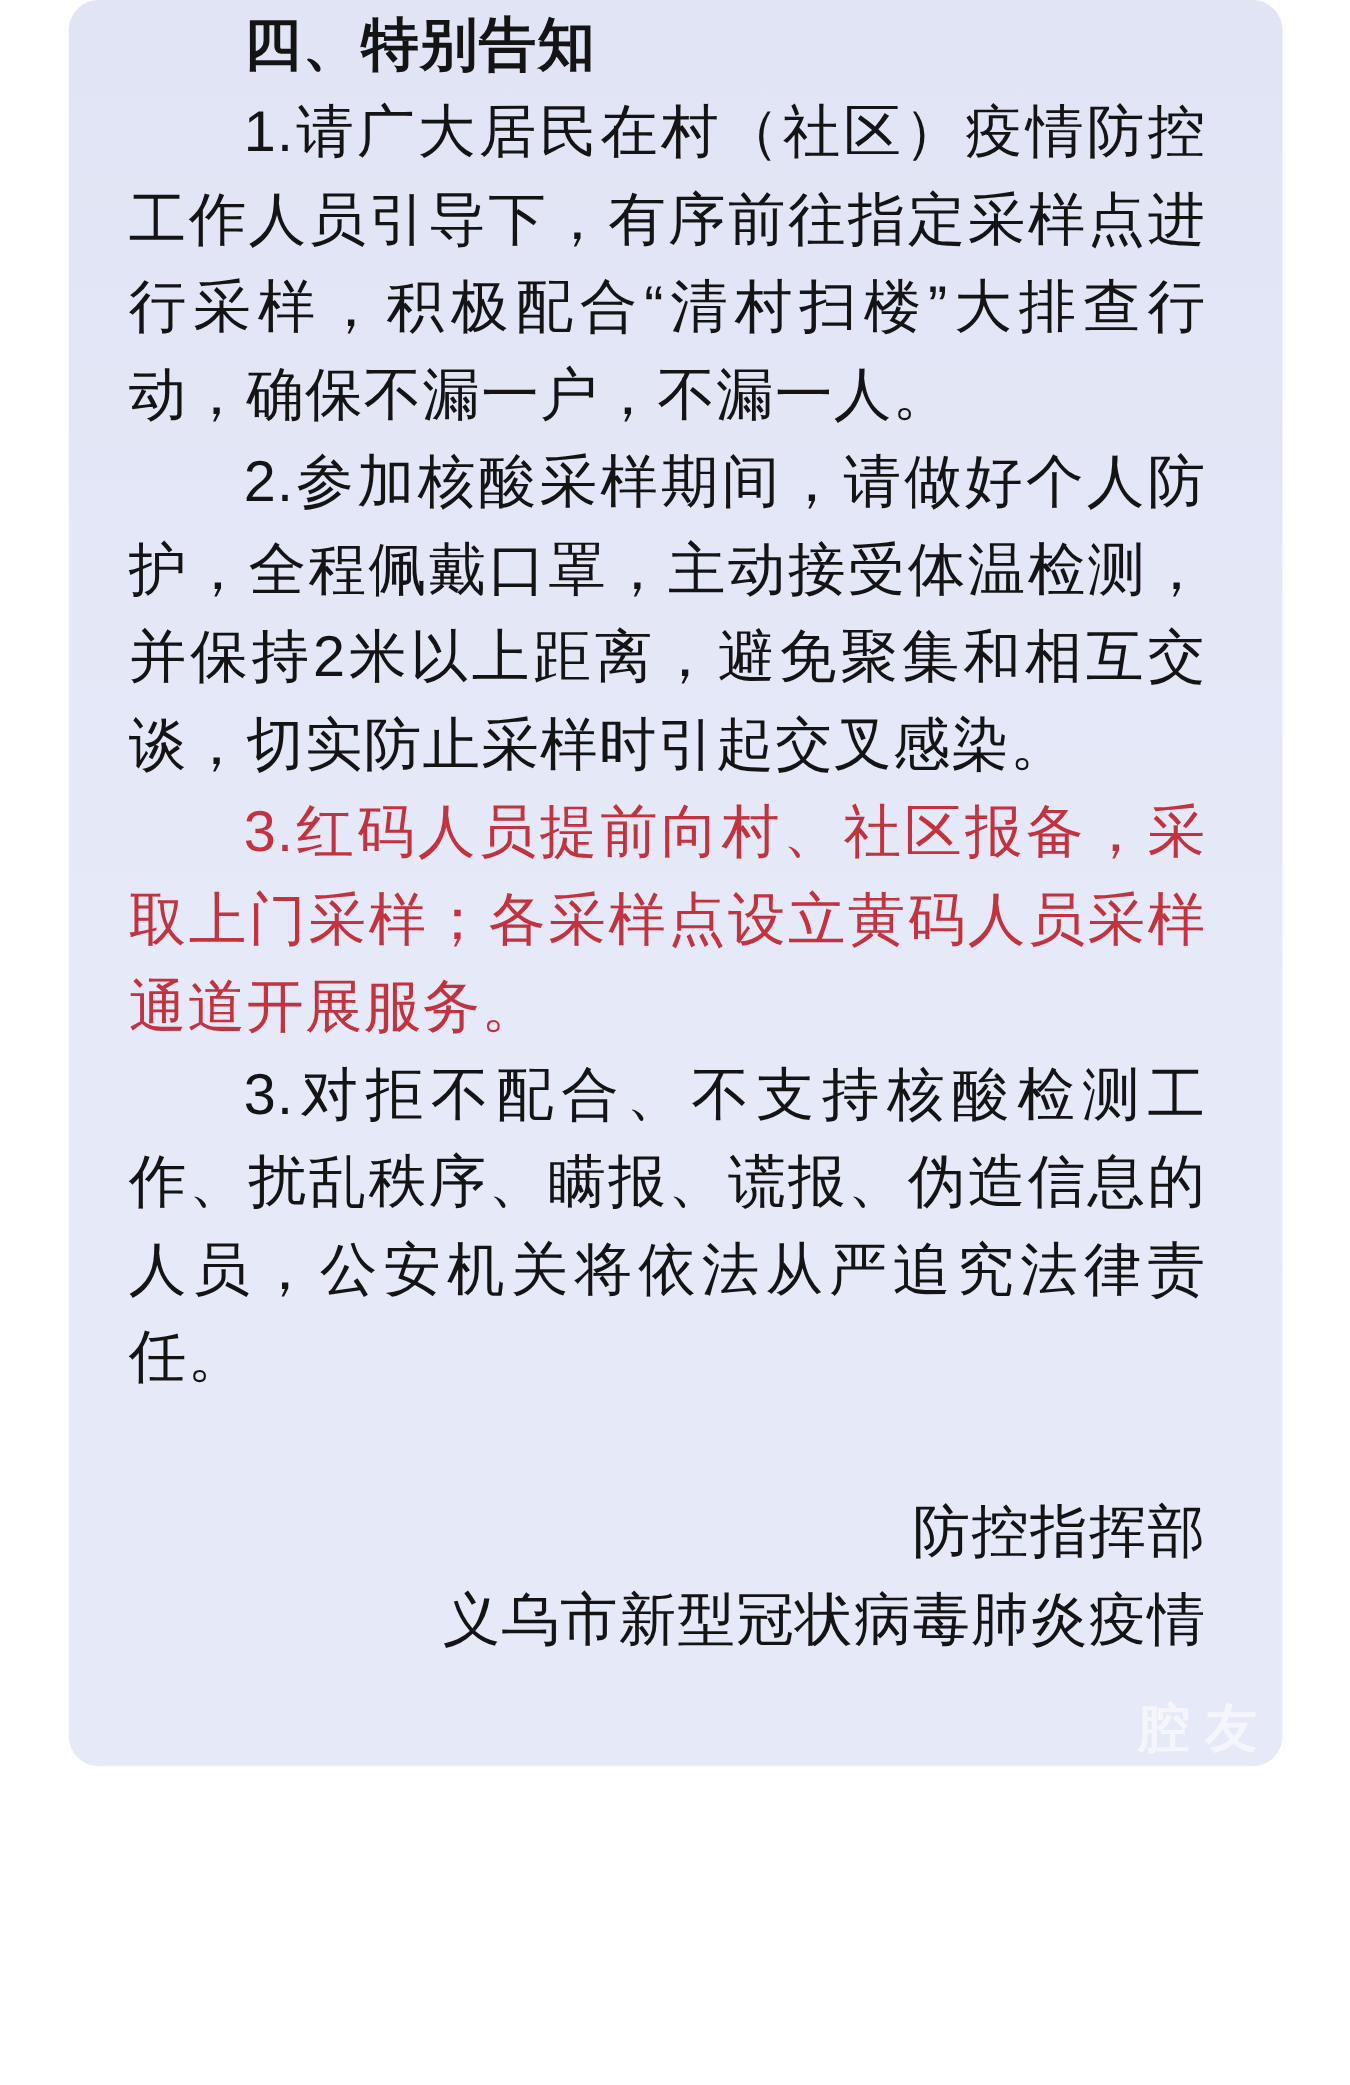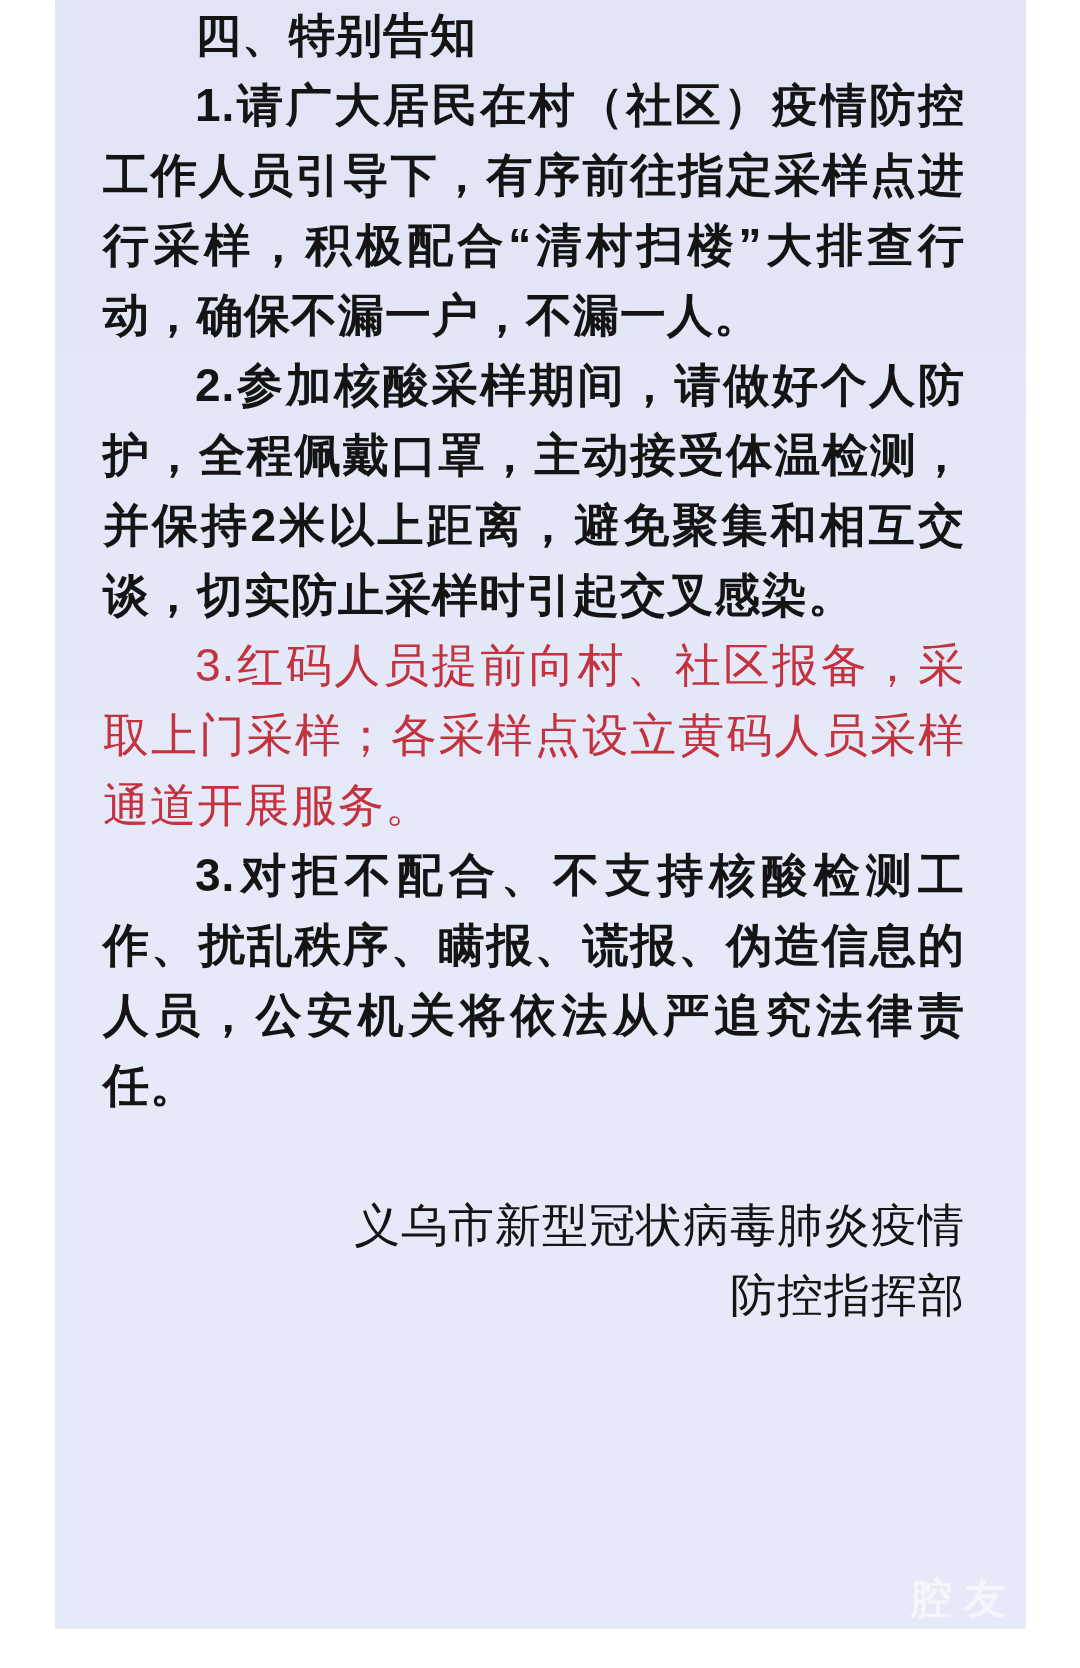--- a/index.html
+++ b/index.html
@@ -13,23 +13,24 @@
     width: 1080px;
     height: 1668px;
     background: #ffffff;
     overflow: hidden;
   }
   .panel {
     position: absolute;
     left: 55px;
     top: 0;
     width: 971px;
-    height: 1629px;
+    height: 1413px;
     background: linear-gradient(180deg, var(--panel-top, #e0e4f4) 0%, var(--panel-bottom, #e6e9f8) 55%, var(--panel-bottom, #e6e9f8) 100%);
     overflow: hidden;
+    border-radius: 24px;
   }
   .content {
     padding: 0 61px 0 48px;
     color: var(--text, #141414);
     font-size: 46px;
     line-height: 70px;
     letter-spacing: 1px;
     text-align: justify;
     text-justify: inter-character;
   }
@@ -37,21 +38,21 @@
     margin: 0;
     font-size: 46px;
     line-height: 70px;
     font-weight: 700;
     text-indent: 2em;
     text-align: left;
   }
   .para {
     margin: 0;
     text-indent: 2em;
-    font-weight: 700;
+    font-weight: 400;
   }
   .para.red {
     color: var(--red, #c2333f);
     font-weight: 400;
   }
   .signature {
     margin-top: 70px;
     text-align: right;
     font-weight: 500;
   }
@@ -74,19 +75,19 @@
 
 <div class="page">
   <div class="panel">
     <div class="content">
       <h1 class="heading">四、特别告知</h1>
       <p class="para">1.请广大居民在村（社区）疫情防控工作人员引导下，有序前往指定采样点进行采样，积极配合“清村扫楼”大排查行动，确保不漏一户，不漏一人。</p>
       <p class="para">2.参加核酸采样期间，请做好个人防护，全程佩戴口罩，主动接受体温检测，并保持2米以上距离，避免聚集和相互交谈，切实防止采样时引起交叉感染。</p>
       <p class="para red">3.红码人员提前向村、社区报备，采取上门采样；各采样点设立黄码人员采样通道开展服务。</p>
       <p class="para">3.对拒不配合、不支持核酸检测工作、扰乱秩序、瞒报、谎报、伪造信息的人员，公安机关将依法从严追究法律责任。</p>
       <div class="signature">
+        <div>防控指挥部</div>
         <div>义乌市新型冠状病毒肺炎疫情</div>
-        <div>防控指挥部</div>
       </div>
     </div>
     <div class="watermark">腔友</div>
   </div>
 </div>
 
 </body></html>

